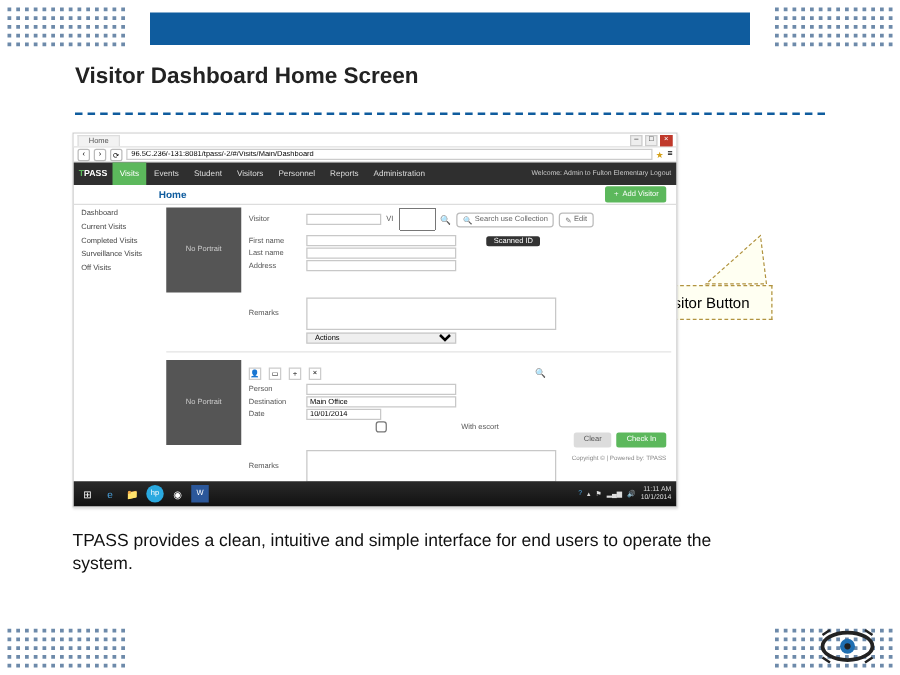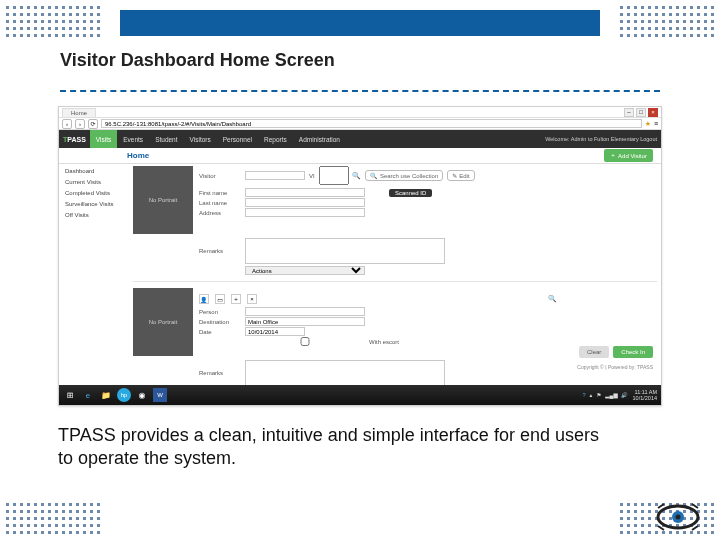--- a/index.html
+++ b/index.html
@@ -12,21 +12,21 @@
   .dots.tr { top: 6px; right: 6px; }
   .dots.bl { bottom: 6px; left: 6px; }
   .dots.br { bottom: 6px; right: 6px; }
 
   .top-bar { position: absolute; top: 10px; left: 120px; right: 120px; height: 26px; background: #0f5c9e; }
 
   .slide-title { position: absolute; top: 50px; left: 60px; font-size: 18px; font-weight: bold; color: #222; }
   .dashed-line { position: absolute; top: 90px; left: 60px; right: 60px; border-top: 2px dashed #0f5c9e; }
 
   
-  .win { position: absolute; top: 106px; left: 58px; width: 604px; height: 300px; border: 1px solid #cfcfcf; background: #fff; box-shadow: 0 1px 2px rgba(0,0,0,.15); font-size: 7px; }
+  .win { position: absolute; top: 106px; left: 58px; width: 484px; height: 300px; border: 1px solid #cfcfcf; background: #fff; box-shadow: 0 1px 2px rgba(0,0,0,.15); font-size: 7px; }
   .win-titlebar { height: 11px; background: #fff; border-bottom: 1px solid #e0e0e0; display: flex; align-items: center; padding: 0 3px; justify-content: space-between; }
   .tab { background: #f2f2f2; border: 1px solid #ddd; border-bottom: none; padding: 1px 8px; font-size: 6px; color: #555; }
   .win-ctrl { display: flex; gap: 2px; }
   .win-btn { width: 10px; height: 9px; background: #eee; border: 1px solid #ccc; display:flex; align-items:center; justify-content:center; font-size:6px; }
   .win-btn.close { background:#c0392b; color:#fff; border-color:#c0392b; }
   .addr { height: 12px; border-bottom: 1px solid #ddd; display:flex; align-items:center; gap:3px; padding: 0 3px; }
   .nav-btn { width:10px; height:10px; border:1px solid #bbb; border-radius:2px; display:flex; align-items:center; justify-content:center; font-size:6px; }
   .addr input { flex:1; height:9px; border:1px solid #ccc; font-size:6px; padding:0 3px; }
   .addr-star { font-size:7px; color:#d4a017; }
 
@@ -72,21 +72,21 @@
 
   .taskbar { position:absolute; left:0; right:0; bottom:0; height:20px; background:linear-gradient(#2a2a2a,#111); display:flex; align-items:center; padding:0 4px; gap:4px; }
   .tb-icon { width:14px; height:14px; display:flex; align-items:center; justify-content:center; font-size:8px; color:#fff; }
   .tb-right { margin-left:auto; display:flex; align-items:center; gap:4px; color:#ddd; font-size:5.5px; }
 
   
   .callout { position:absolute; top: 228px; left: 458px; width: 160px; padding: 6px 8px; background:#fffff2; border:1px dashed #b1933f; font-size:12px; text-align:center; }
   .callout-arrow { position:absolute; top: 178px; left: 560px; width: 58px; height: 50px; }
   .callout-arrow svg { width:100%; height:100%; }
 
-  .caption { position:absolute; top: 424px; left: 58px; right: 120px; font-size:18px; color:#111; line-height:1.25; }
+  .caption { position:absolute; top: 424px; left: 58px; right: 120px; font-size:14px; color:#111; line-height:1.25; }
 
   .eye-logo { position:absolute; bottom:8px; right:20px; width:44px; height:30px; }
   .eye-logo svg { width:100%; height:100%; }
 
 </style>
 </head>
 <body>
 
 <div class="dots tl">
     <span></span>

